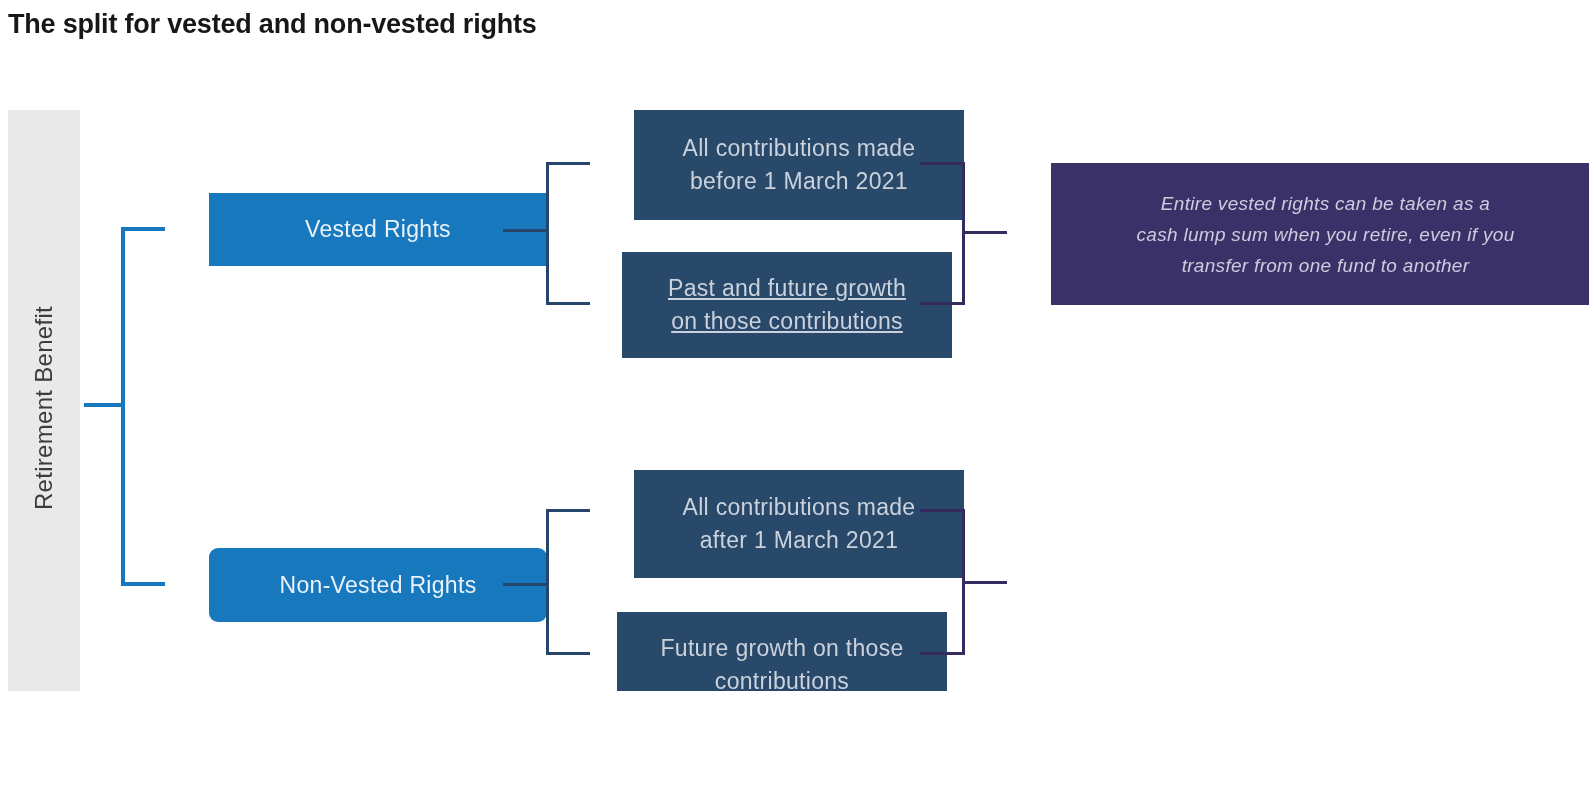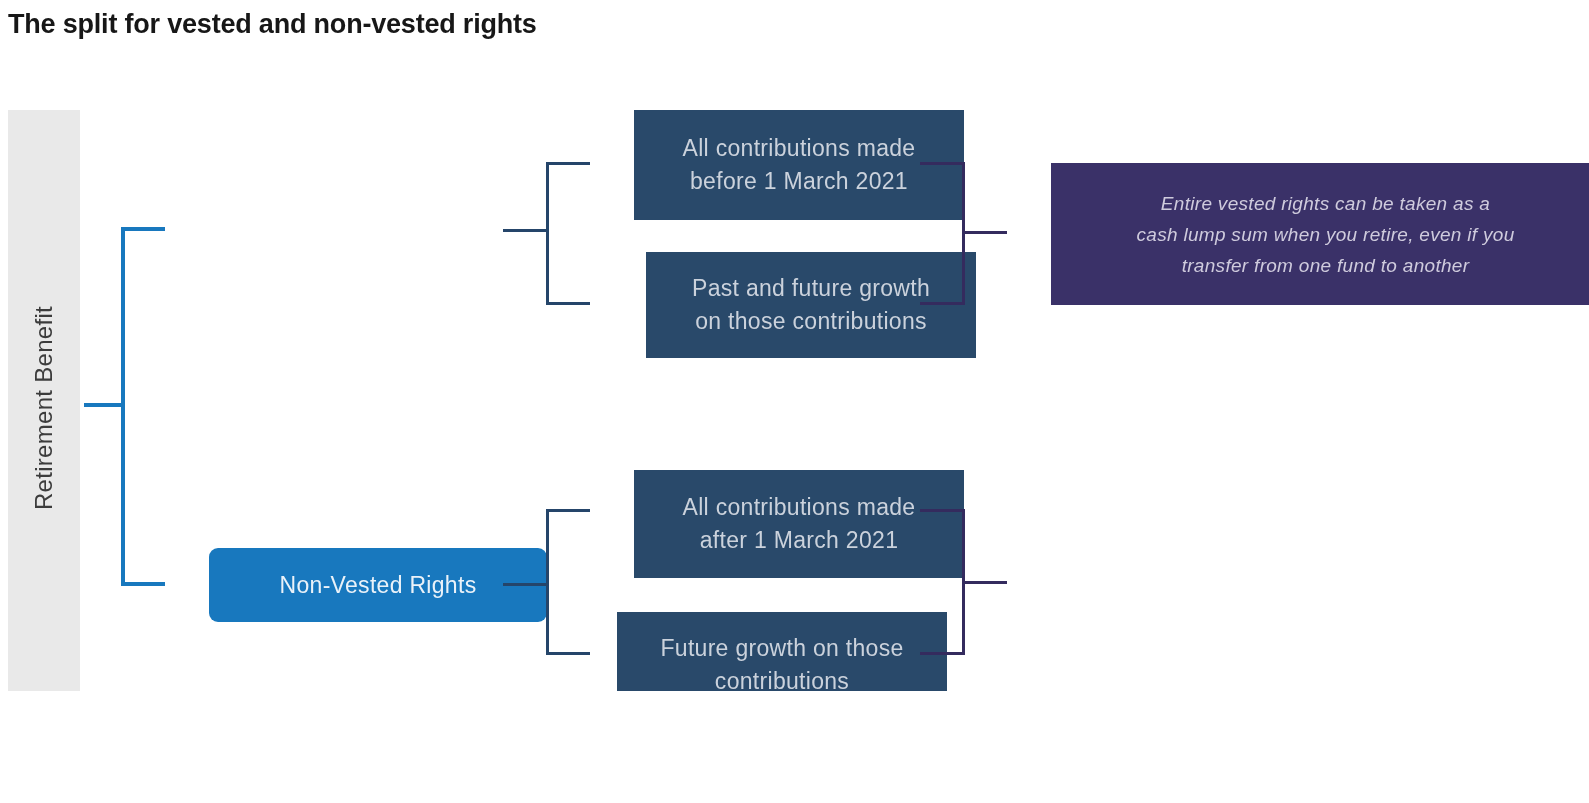--- a/index.html
+++ b/index.html
@@ -39,25 +39,26 @@
 <body>
 
 <div class="canvas">
 
   <h1 class="page-title">The split for vested and non-vested rights</h1>
 
   <div class="side-bar">
     <span class="rot">Retirement Benefit</span>
   </div>
 
+  <div class="box blue" style="left:165px;top:193px;width:338px;height:73px;">Vested Rights</div>
   <div class="box blue" style="left:165px;top:548px;width:338px;height:74px;border-radius:9px;">Non-Vested Rights</div>
 
   <div class="box dark" style="left:590px;top:110px;width:330px;height:110px;">All contributions made
 before 1 March 2021</div>
-  <div class="box dark" style="left:602px;top:252px;width:330px;height:106px;">Past and future growth
+  <div class="box dark" style="left:578px;top:252px;width:330px;height:106px;text-decoration:underline;">Past and future growth
 on those contributions</div>
 
   <div class="box dark" style="left:590px;top:470px;width:330px;height:108px;">All contributions made
 after 1 March 2021</div>
   <div class="box dark" style="left:573px;top:612px;width:330px;height:106px;">Future growth on those
 contributions</div>
 
   <div class="box purple" style="left:1007px;top:163px;width:549px;height:142px;">Entire vested rights can be taken as a
 cash lump sum when you retire, even if you
 transfer from one fund to another</div>

